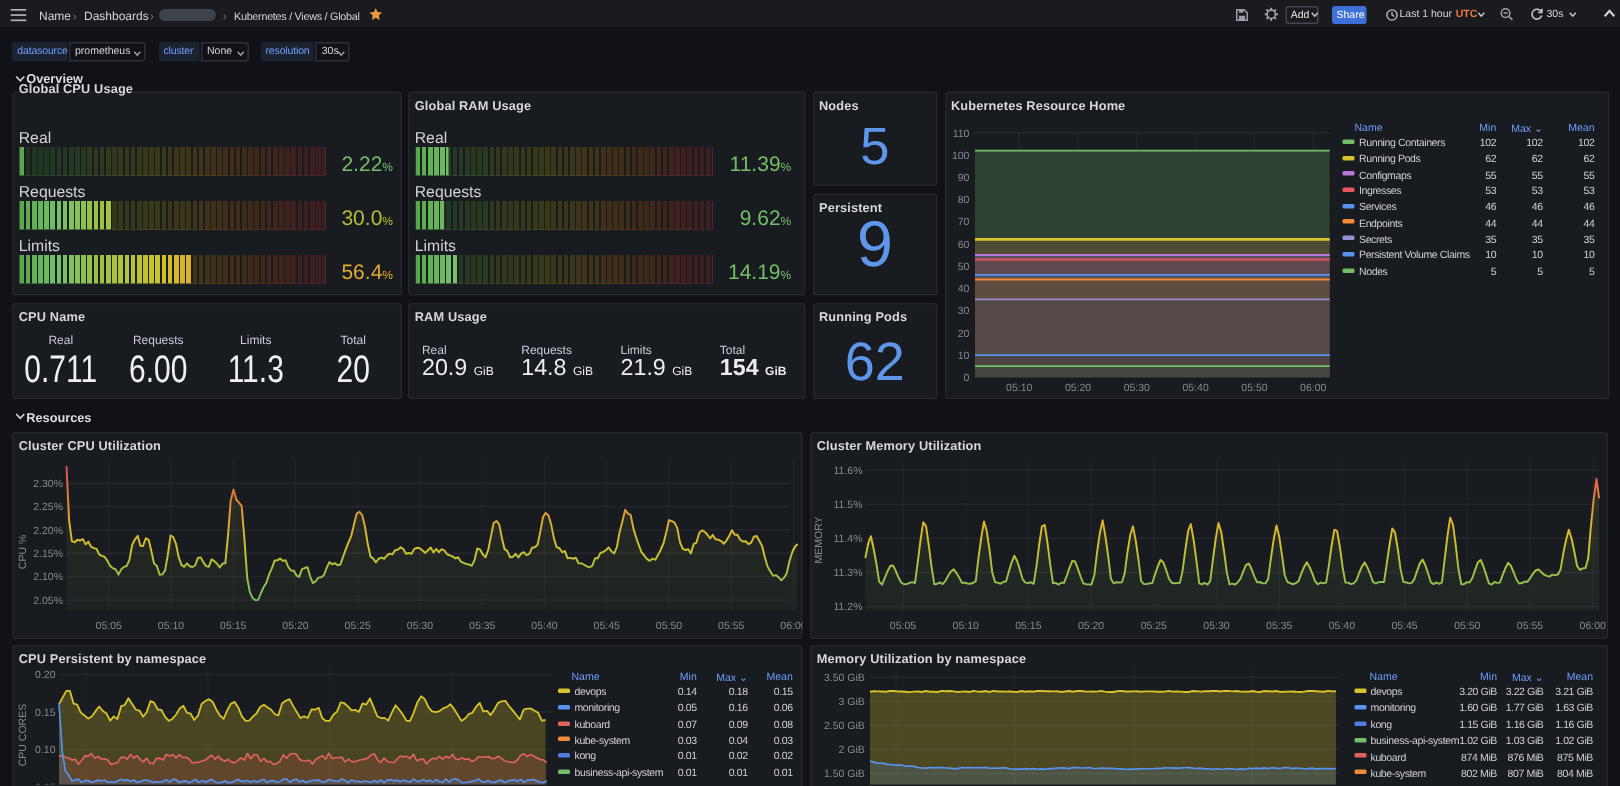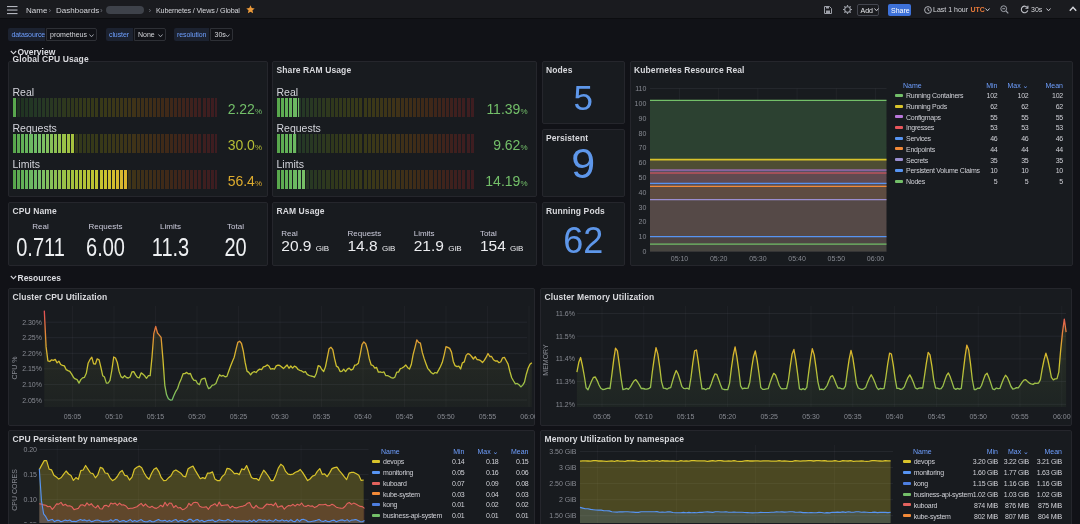--- a/index.html
+++ b/index.html
@@ -135,21 +135,21 @@
     </div>
     <div class="gval" style="left:202px;top:137.0px;width:60px;color:#b5bd35;">30.0<span>%</span></div>
 <div class="glabel" style="left:12.5px;top:157.5px;">Limits</div>
     <div class="gauge" style="left:12.5px;top:170.0px;width:204px;">
       <div class="grad"></div>
       <div class="dim" style="left:56.4%;"></div>
       <div class="cells"></div>
     </div>
     <div class="gval" style="left:202px;top:173.0px;width:60px;color:#ddab2e;">56.4<span>%</span></div>
 <div class="panel" style="left:272px;top:60.5px;width:265px;height:136.5px;"></div>
-    <div class="abs ptitle" style="left:276.5px;top:64.5px;">Share RAM Usage</div>
+    <div class="abs ptitle" style="left:276.5px;top:64.5px;">Global RAM Usage</div>
 <div class="glabel" style="left:276.5px;top:85.5px;">Real</div>
     <div class="gauge" style="left:276.5px;top:98.0px;width:198px;">
       <div class="grad"></div>
       <div class="dim" style="left:11.39%;"></div>
       <div class="cells"></div>
     </div>
     <div class="gval" style="left:467.5px;top:101.0px;width:60px;color:#73bf69;">11.39<span>%</span></div>
 <div class="glabel" style="left:276.5px;top:121.5px;">Requests</div>
     <div class="gauge" style="left:276.5px;top:134.0px;width:198px;">
       <div class="grad"></div>
@@ -185,23 +185,23 @@
 <div class="abs" style="left:203.5px;top:237px;width:64px;text-align:center;font-size:20px;line-height:1;color:#eef0f2;font-weight:400;transform:scaleY(1.28);">20</div>
 <div class="panel" style="left:272px;top:201.5px;width:265px;height:64.5px;"></div>
     <div class="abs ptitle" style="left:276.5px;top:205.5px;">RAM Usage</div>
 <div class="statlabel" style="left:281.3px;top:229px;">Real</div>
 <div class="abs" style="left:281.3px;top:237px;font-size:15.5px;color:#ecedf0;white-space:nowrap;">20.9 <span style="font-size:8px;">GiB</span></div>
 <div class="statlabel" style="left:347.5px;top:229px;">Requests</div>
 <div class="abs" style="left:347.5px;top:237px;font-size:15.5px;color:#ecedf0;white-space:nowrap;">14.8 <span style="font-size:8px;">GiB</span></div>
 <div class="statlabel" style="left:413.70000000000005px;top:229px;">Limits</div>
 <div class="abs" style="left:413.70000000000005px;top:237px;font-size:15.5px;color:#ecedf0;white-space:nowrap;">21.9 <span style="font-size:8px;">GiB</span></div>
 <div class="statlabel" style="left:479.90000000000003px;top:229px;">Total</div>
-<div class="abs" style="left:479.90000000000003px;top:237px;font-size:15.5px;color:#ecedf0;white-space:nowrap;">154 <span style="font-size:8px;">GiB</span></div>
+<div class="abs" style="left:479.90000000000003px;top:237px;font-size:15.5px;color:#ecedf0;white-space:nowrap;font-weight:bold;">154 <span style="font-size:8px;">GiB</span></div>
 <div class="panel" style="left:629.5px;top:60.5px;width:443px;height:205.5px;"></div>
-    <div class="abs ptitle" style="left:634.0px;top:64.5px;">Kubernetes Resource Real</div>
+    <div class="abs ptitle" style="left:634.0px;top:64.5px;">Kubernetes Resource Home</div>
 <svg class="abs" style="left:629.5px;top:60.5px;" width="443" height="205.5">
       <line x1="20" y1="190.5" x2="256.5" y2="190.5" stroke="rgba(204,204,220,0.07)" stroke-width="1"></line>
       <line x1="20" y1="175.7" x2="256.5" y2="175.7" stroke="rgba(204,204,220,0.07)" stroke-width="1"></line>
       <line x1="20" y1="160.9" x2="256.5" y2="160.9" stroke="rgba(204,204,220,0.07)" stroke-width="1"></line>
       <line x1="20" y1="146.0" x2="256.5" y2="146.0" stroke="rgba(204,204,220,0.07)" stroke-width="1"></line>
       <line x1="20" y1="131.2" x2="256.5" y2="131.2" stroke="rgba(204,204,220,0.07)" stroke-width="1"></line>
       <line x1="20" y1="116.4" x2="256.5" y2="116.4" stroke="rgba(204,204,220,0.07)" stroke-width="1"></line>
       <line x1="20" y1="101.6" x2="256.5" y2="101.6" stroke="rgba(204,204,220,0.07)" stroke-width="1"></line>
       <line x1="20" y1="86.8" x2="256.5" y2="86.8" stroke="rgba(204,204,220,0.07)" stroke-width="1"></line>
       <line x1="20" y1="72.0" x2="256.5" y2="72.0" stroke="rgba(204,204,220,0.07)" stroke-width="1"></line>

